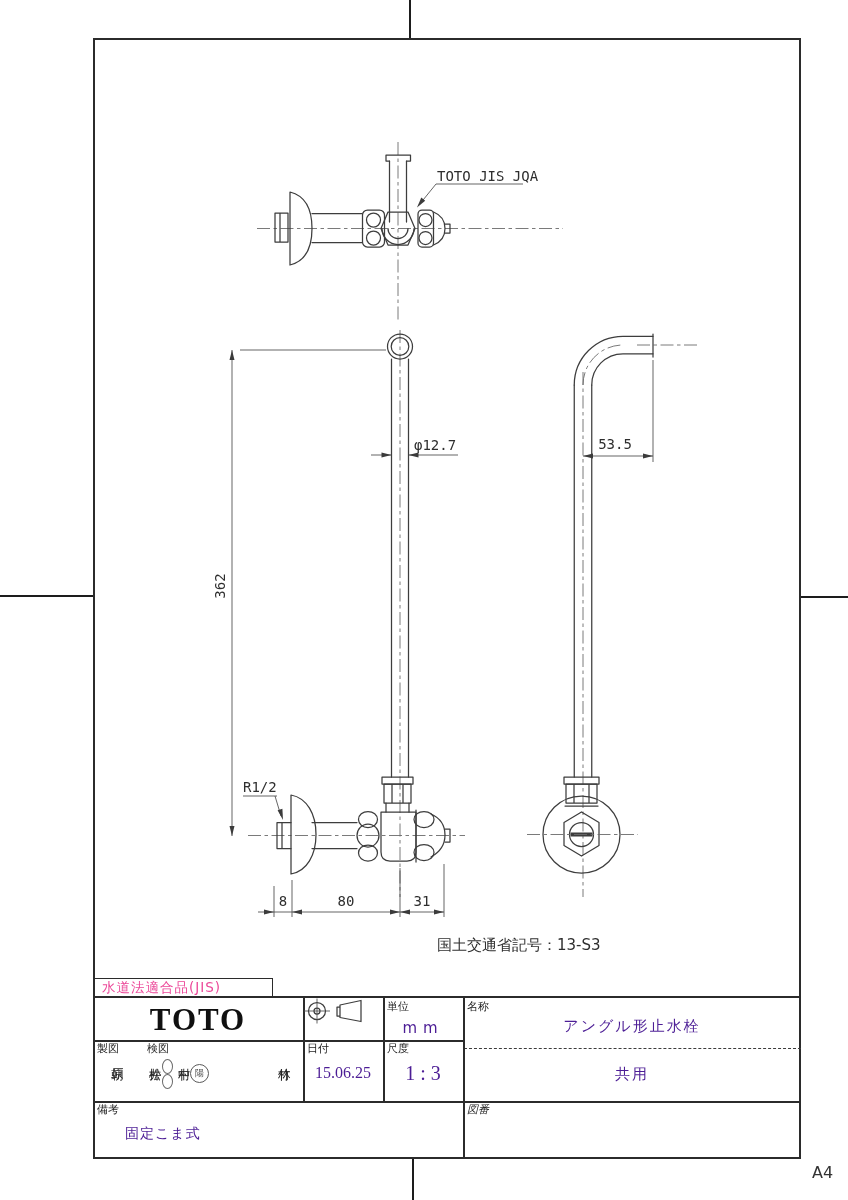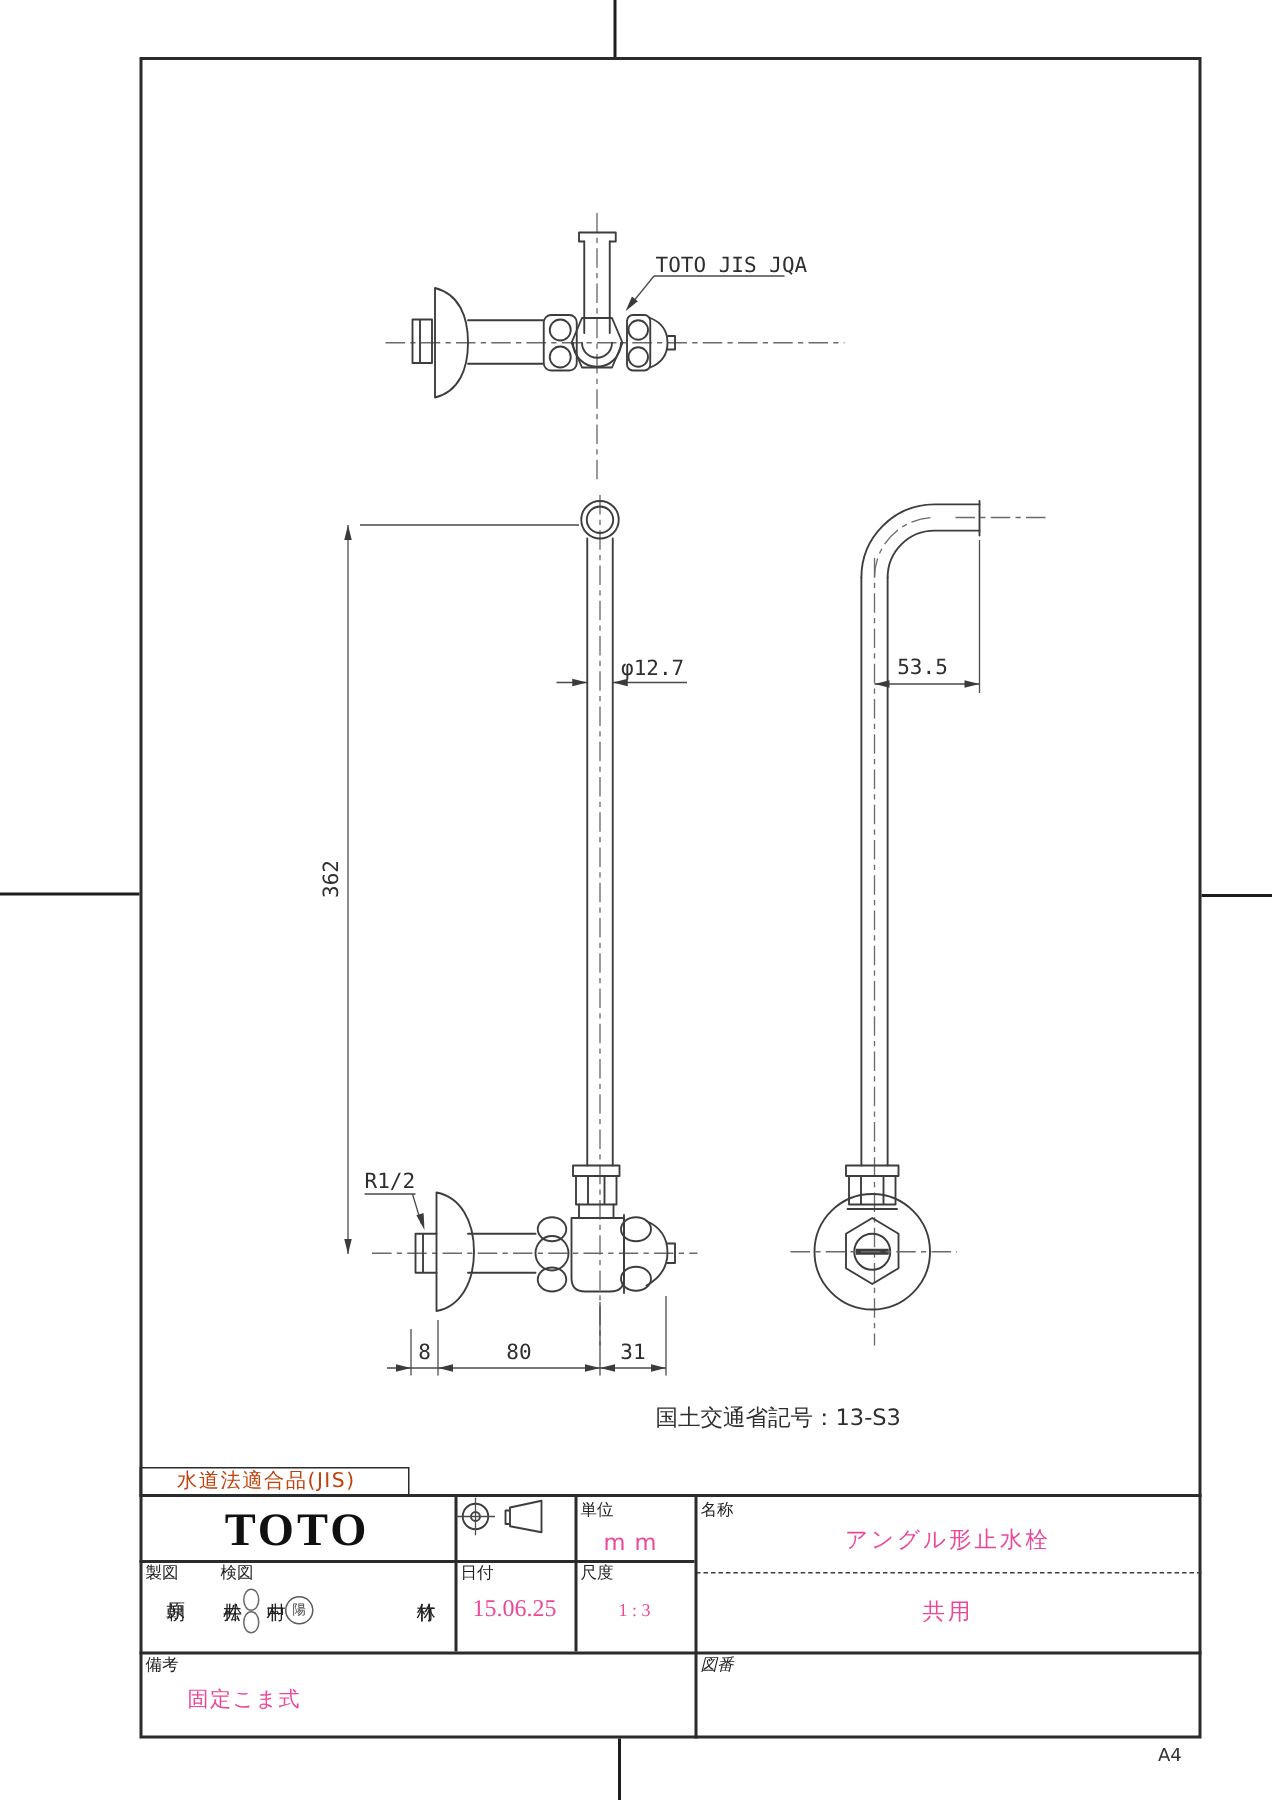--- a/index.html
+++ b/index.html
@@ -5,32 +5,32 @@
   html,body{margin:0;padding:0;background:#fff;}
   .page{position:relative;width:848px;height:1200px;background:#ffffff;overflow:hidden;
         font-family:"DejaVu Sans","Liberation Sans",sans-serif;color:#222;}
   
   .frame{position:absolute;left:93px;top:38px;width:708px;height:1121px;border:2px solid #2b2b2b;box-sizing:border-box;}
   .hline,.vline{position:absolute;background:#2b2b2b;}
   .dashline{position:absolute;border-top:1.2px dashed #3c3c3c;height:0;}
   .tick{position:absolute;background:#1d1d1d;}
   
   .cell-label{position:absolute;font-size:11px;color:#1f1f1f;line-height:1;}
-  .cell-val{position:absolute;font-size:15px;color:#ec4899;line-height:1;}
+  .cell-val{position:absolute;font-size:15px;color:#4c1d95;line-height:1;}
   .center{display:flex;align-items:center;justify-content:center;text-align:center;}
   .mono{font-family:Liberation Serif, serif;}
   .logo{position:absolute;left:93px;top:1002px;width:210px;height:36px;
         font-family:"Liberation Serif","DejaVu Serif",serif;font-weight:900;
         font-size:31px;letter-spacing:2px;color:#101010;}
   .vert{writing-mode:vertical-rl;text-orientation:upright;line-height:1.05;font-size:12.5px;color:#222;position:absolute;}
   .stamp-oval{position:absolute;border:1px solid #6a6a6a;border-radius:50%;}
   .stamp-circle{position:absolute;border:1px solid #5a5a5a;border-radius:50%;display:flex;align-items:center;justify-content:center;font-size:9px;color:#444;}
   .compliance{position:absolute;left:93px;top:978px;width:180px;height:20px;border:1.5px solid #2b2b2b;box-sizing:border-box;
-              font-size:13.5px;line-height:17px;padding-left:24px;color:#c2410c;letter-spacing:1px;}
-  .a4{position:absolute;left:772px;top:1163px;font-size:12px;color:#333;}
+              font-size:13.5px;line-height:17px;padding-left:8px;color:#ec4899;letter-spacing:1px;}
+  .a4{position:absolute;left:812px;top:1163px;font-size:16px;color:#333;}
   
   svg{position:absolute;left:0;top:0;}
   .ol{fill:none;stroke:#3d3d3d;stroke-width:1.25;stroke-linecap:round;stroke-linejoin:round;}
   .thin{fill:none;stroke:#4a4a4a;stroke-width:0.85;}
   .cl{fill:none;stroke:#6b6b6b;stroke-width:0.9;stroke-dasharray:13 3.5 3.5 3.5;}
   .ah{fill:#3b3b3b;stroke:none;}
   .dimtxt{font-family:"DejaVu Sans Mono","Liberation Mono",monospace;font-size:14px;fill:#2e2e2e;}
   .jtxt{font-family:"DejaVu Sans","Liberation Sans",sans-serif;font-size:15px;fill:#2e2e2e;}
 </style>
 </head>
@@ -199,21 +199,21 @@
   <div class="stamp-oval" style="left:162px;top:1074px;width:9px;height:13px;"></div>
   <div class="vert" style="left:178px;top:1058px;">中村</div>
   <div class="stamp-circle" style="left:190px;top:1064px;width:17px;height:17px;">
       <span>陽</span>
     </div>
   <div class="vert" style="left:278px;top:1058px;">竹林</div>
 
   <div class="cell-label" style="left:307px;top:1043px;">日付</div>
   <div class="cell-val center mono" style="left:303px;top:1062px;width:80px;height:22px;font-size:16px;">15.06.25</div>
   <div class="cell-label" style="left:387px;top:1043px;">尺度</div>
-  <div class="cell-val center mono" style="left:383px;top:1062px;width:80px;height:22px;font-size:12px;">1 : 3</div>
+  <div class="cell-val center mono" style="left:383px;top:1062px;width:80px;height:22px;font-size:20px;">1 : 3</div>
 
   <div class="cell-label" style="left:97px;top:1104px;">備考</div>
   <div class="cell-val" style="left:125px;top:1126px;font-size:14px;letter-spacing:1px;">固定こま式</div>
   <div class="cell-label" style="left:467px;top:1104px;font-style:italic;">図番</div>
 
   <div class="a4">A4</div>
 
 </div>
 
 </body></html>

